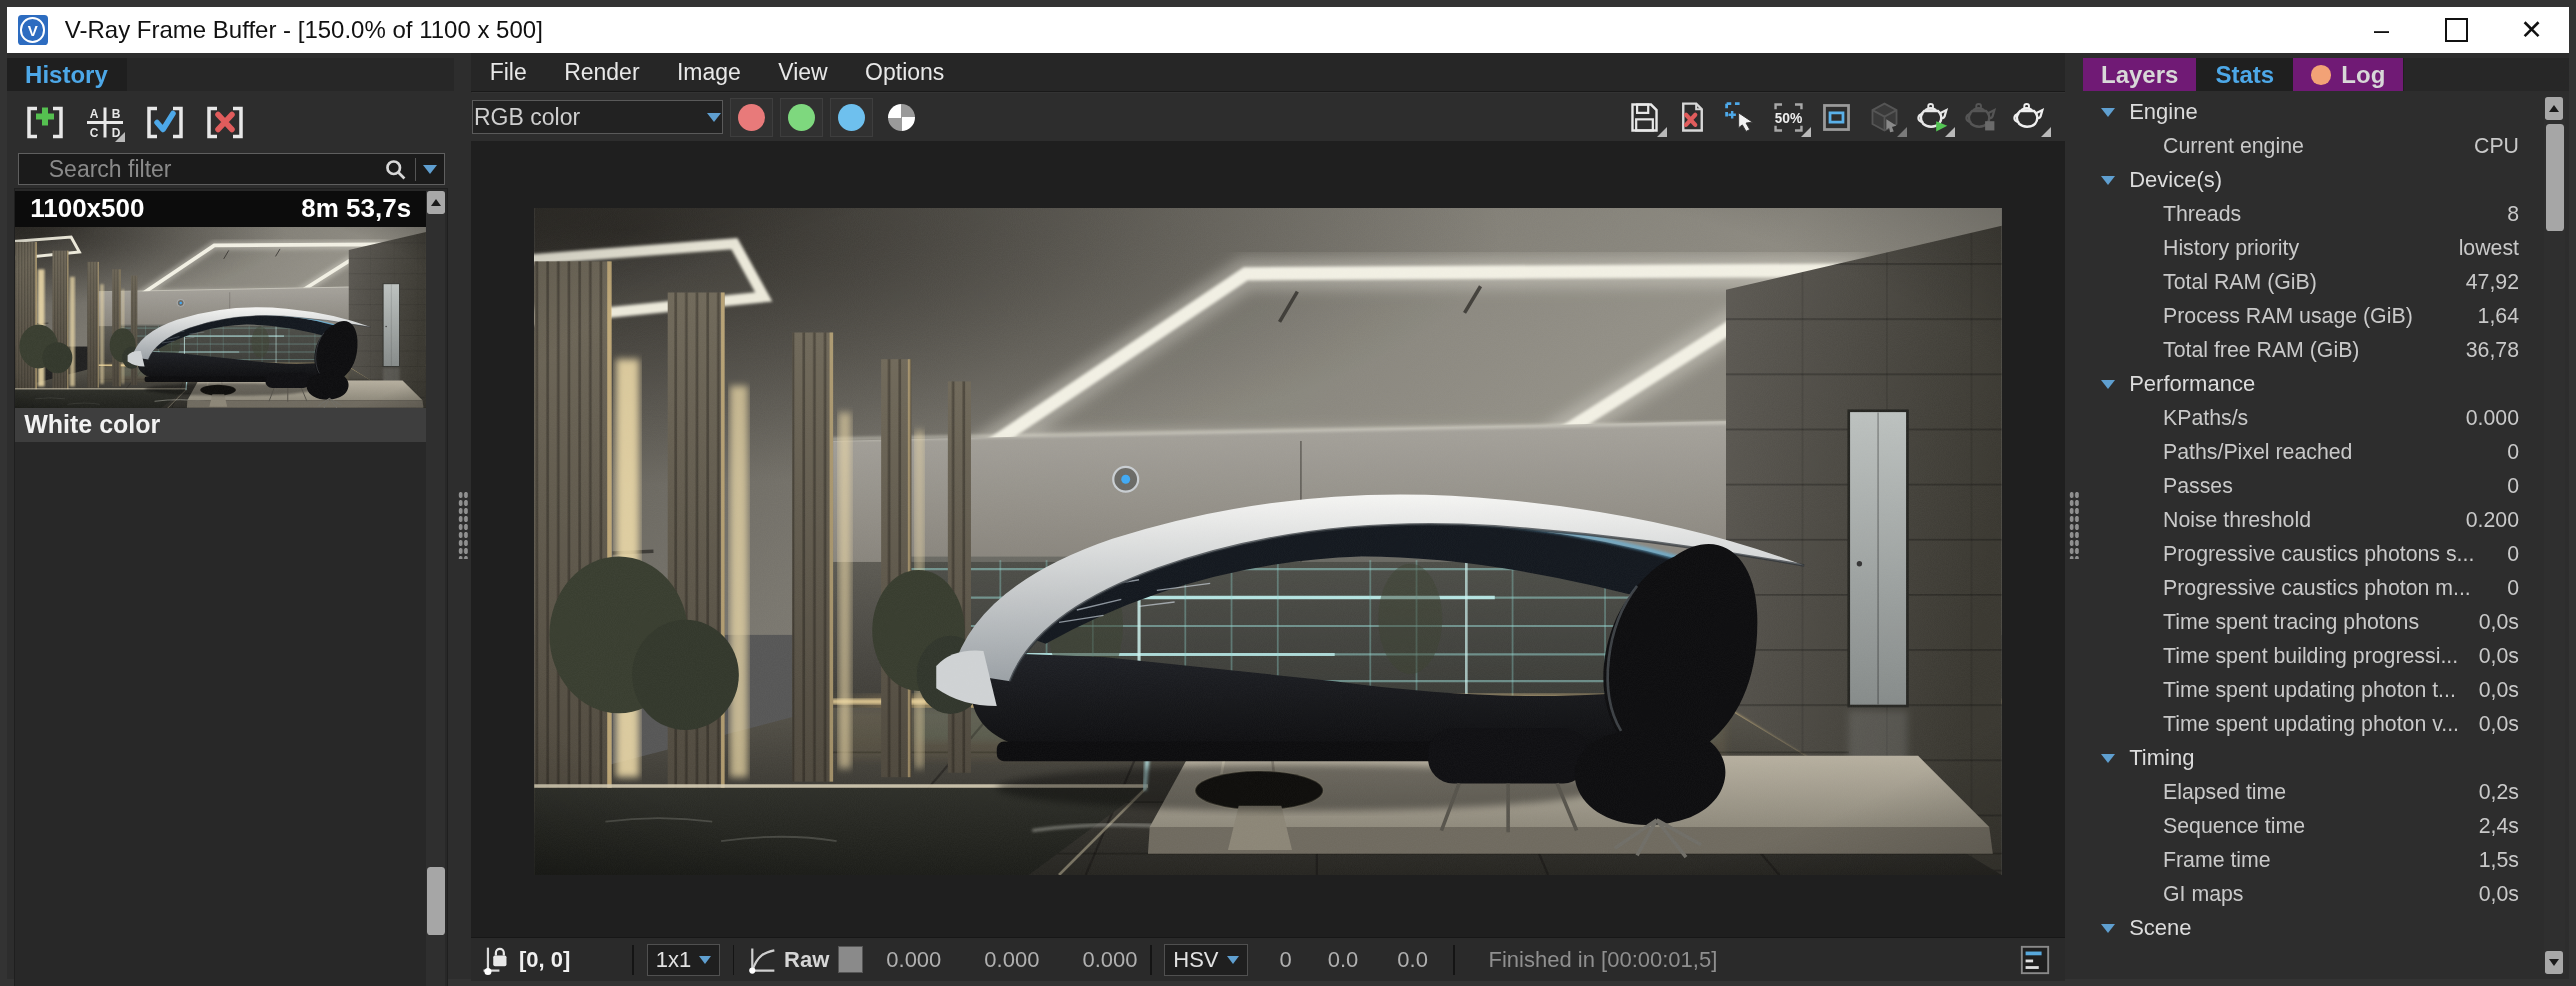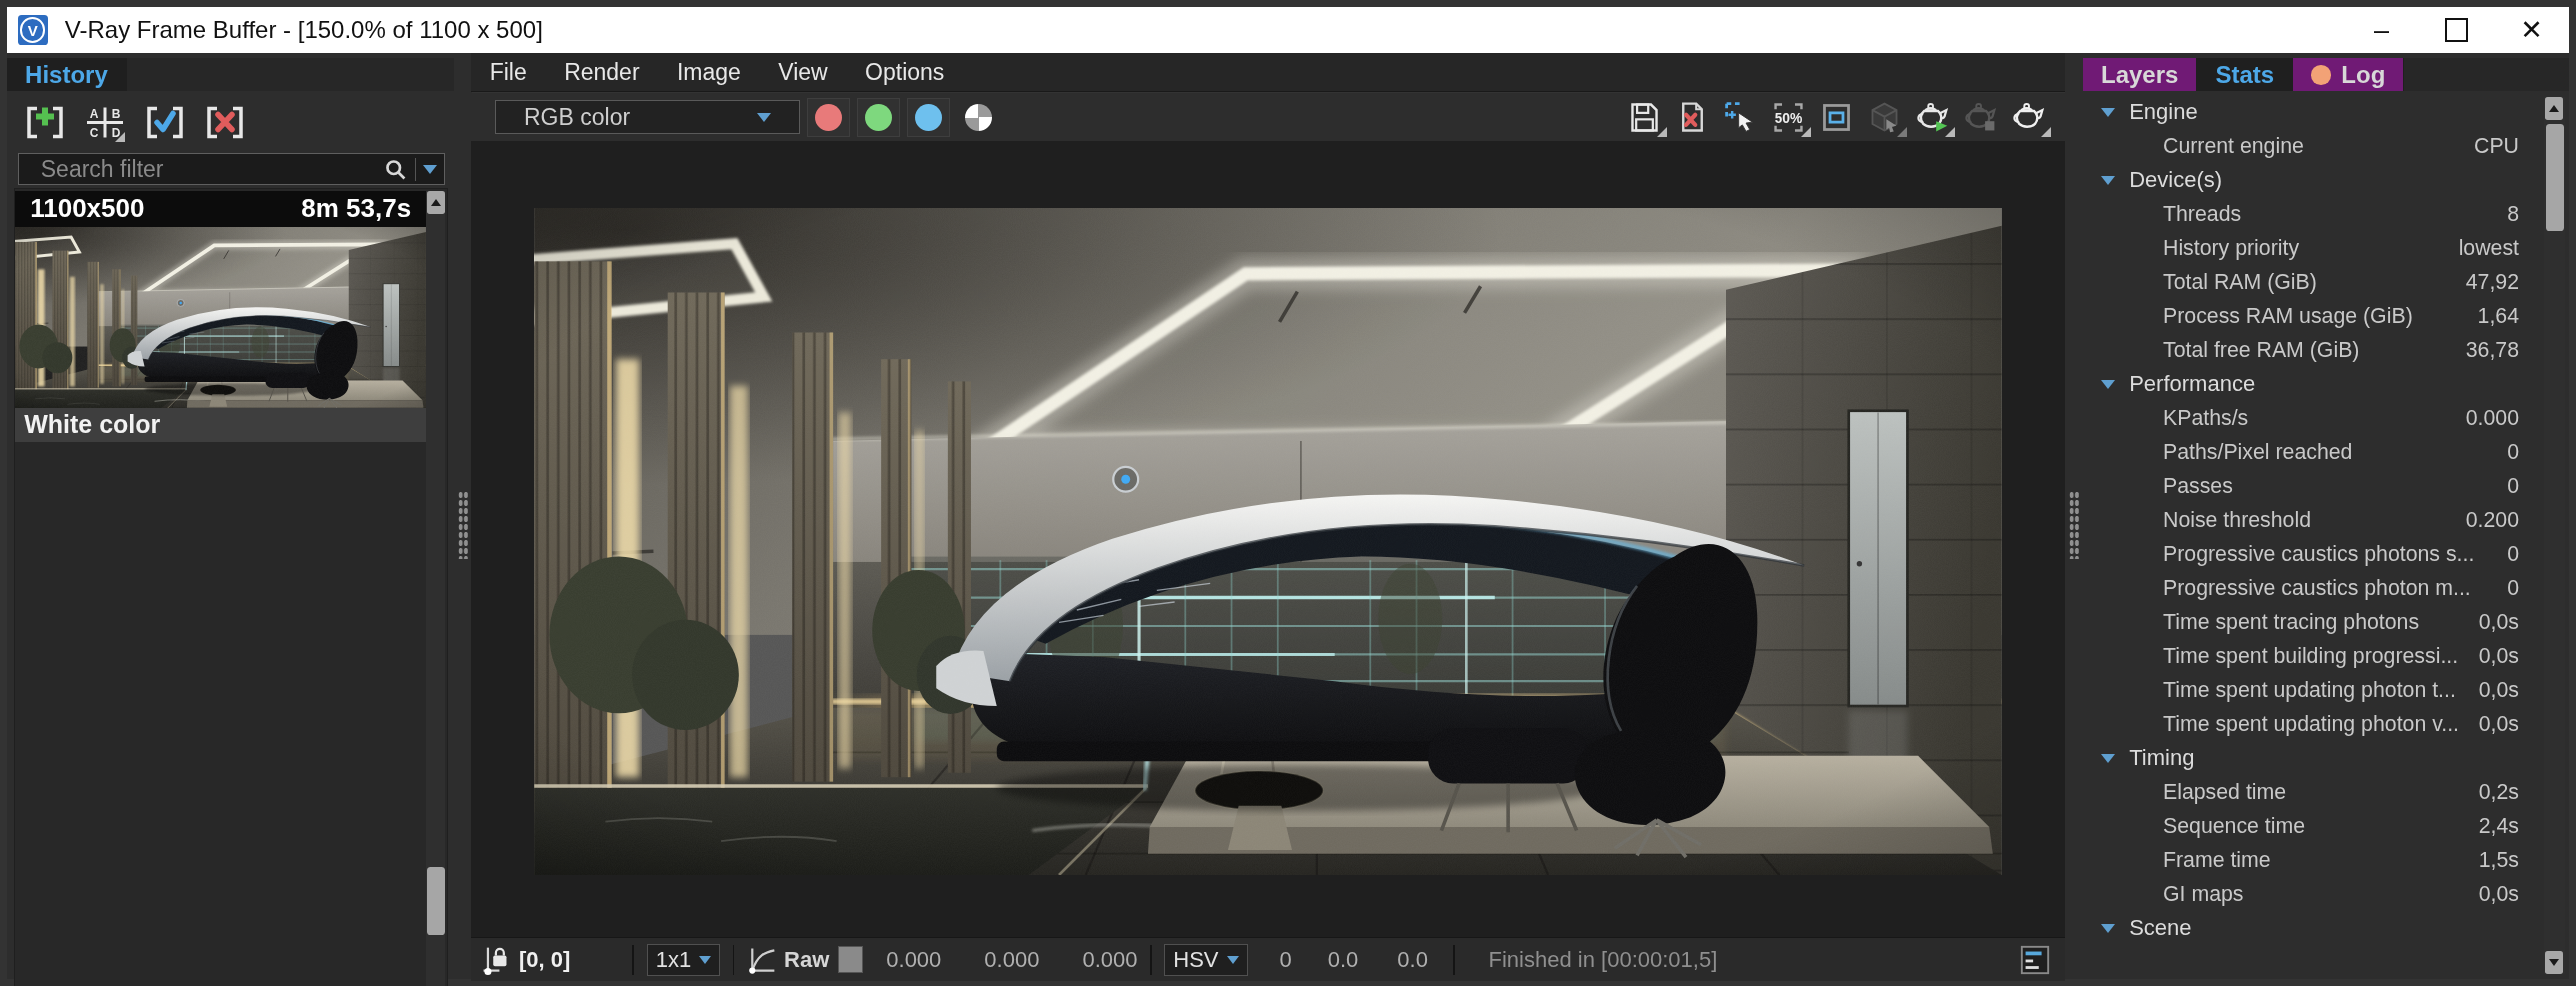--- a/index.html
+++ b/index.html
@@ -31,21 +31,21 @@
   .corner-tri{position:absolute;right:1.8px;bottom:1.8px;width:0;height:0;
               border-left:10.7px solid transparent;border-bottom:10.7px solid #b9b9b9;}
   
   #history-panel{left:7.1px;top:53px;width:447px;height:926px;background:#2d2d2d;}
   #history-tabbar{left:0;top:5.3px;width:447px;height:33px;}
   #history-toolbar{left:16px;top:46px;height:46px;display:flex;gap:16px;align-items:center;}
   .hist-btn{width:44px;height:43px;position:relative;display:flex;align-items:center;justify-content:center;}
   #history-search{left:10.7px;top:100px;width:425px;height:30px;background:#1b1b1b;border:0.9px solid #5f5f5f;
                   display:flex;align-items:center;}
   #history-search input{flex:1;background:transparent;border:none;outline:none;color:#cfcfcf;
-                  font-size:23px;padding:0 22px;font-family:inherit;}
+                  font-size:23px;padding:0 22px;font-family:inherit;margin-left:8px;}
   #history-search input::placeholder{color:#8a8a8a;}
   .vsep-small{width:0.9px;height:23px;background:#555;margin:0 7.1px;}
   #history-list{left:7.1px;top:135px;width:432px;height:829px;background:#282828;border:0.9px solid #1f1f1f;}
   #hist-scroll{position:absolute;right:1.8px;top:1.8px;width:19.6px;height:824px;background:#2f2f2f;}
   .scr-btn{position:absolute;left:0.9px;width:18px;height:23px;background:#a8a8a8;border-radius:2.7px;
            display:flex;align-items:center;justify-content:center;}
   .scr-tri-up{width:0;height:0;border-left:5.3px solid transparent;border-right:5.3px solid transparent;border-bottom:7.1px solid #1a1a1a;}
   .scr-tri-dn{width:0;height:0;border-left:5.3px solid transparent;border-right:5.3px solid transparent;border-top:7.1px solid #1a1a1a;}
   #hist-thumb-btn-up{top:0;}
   #hist-scroll .thumb{position:absolute;left:0.9px;top:676px;width:18px;height:68px;background:#a6a6a6;border-radius:3.6px;}
@@ -60,22 +60,22 @@
   
   .splitter{top:53px;width:18px;height:926px;background:#2d2d2d;}
   .grip{position:absolute;left:3.6px;top:438px;width:10.7px;height:68px;
         background-image:radial-gradient(#909090 1.8px,transparent 2.3px);
         background-size:5.3px 8px;}
   
   #menubar{left:471px;top:53px;width:1594px;height:38px;background:#262626;display:flex;align-items:center;
            border-bottom:0.9px solid #191919;}
   .menu-item{padding:0 18.7px;font-size:23px;color:#e8e8e8;height:100%;display:flex;align-items:center;}
   #main-toolbar{left:471px;top:93px;width:1594px;height:48px;background:#2d2d2d;display:flex;align-items:center;}
-  #channel-dropdown{margin-left:24px;width:247px;height:32px;background:#222;border:0.9px solid #5a5a5a;
-          display:flex;align-items:center;font-size:23px;color:#cfcfcf;padding:0 28px;}
+  #channel-dropdown{margin-left:1px;width:247px;height:32px;background:#222;border:0.9px solid #5a5a5a;
+          display:flex;align-items:center;font-size:23px;color:#cfcfcf;padding:0 1px;}
   #channel-dropdown .spacer{flex:1;}
   .chan-btn{width:41px;height:37px;margin-left:7.1px;background:#313131;border:0.9px solid #3e3e3e;
             display:flex;align-items:center;justify-content:center;}
   .chan-circle{width:27px;height:27px;border-radius:50%;}
   #checker-circle{width:27px;height:27px;border-radius:50%;
       background:conic-gradient(#9a9a9a 0 90deg,#ffffff 90deg 180deg,#9a9a9a 180deg 270deg,#ffffff 270deg);}
   #toolbar-right{margin-left:auto;display:flex;align-items:flex-end;margin-right:12.5px;}
   .tool-btn{width:48px;height:44px;position:relative;display:flex;align-items:center;justify-content:center;}
   
   #viewport{left:471px;top:141px;width:1594px;height:796px;background:#1f1f1f;}

